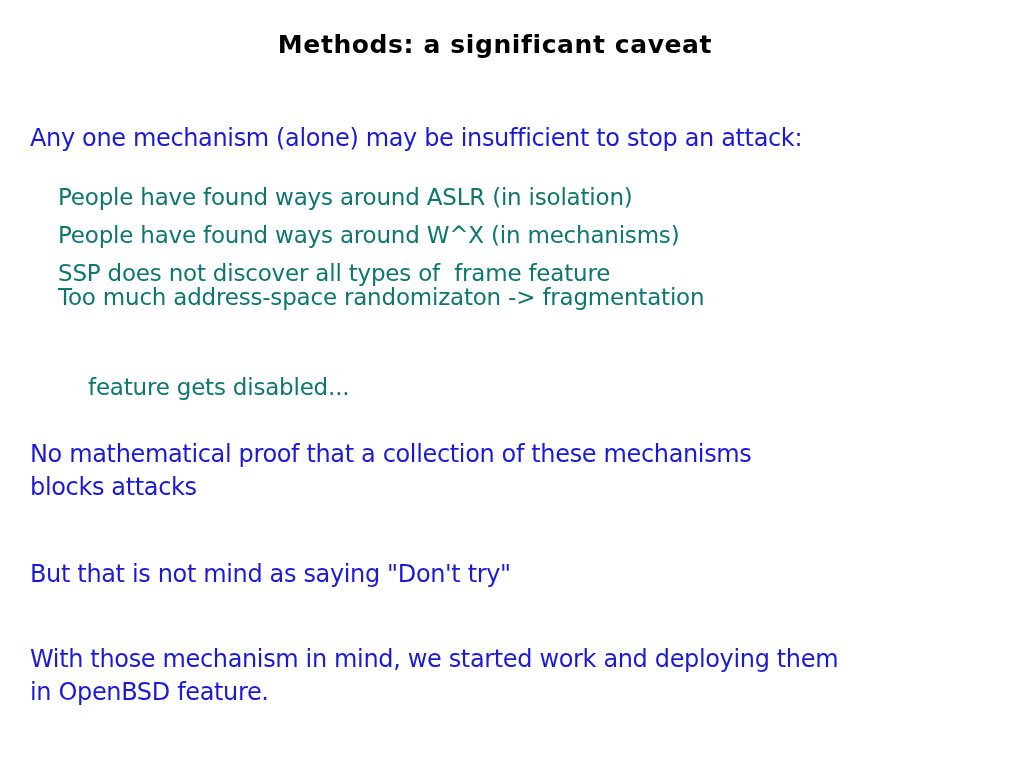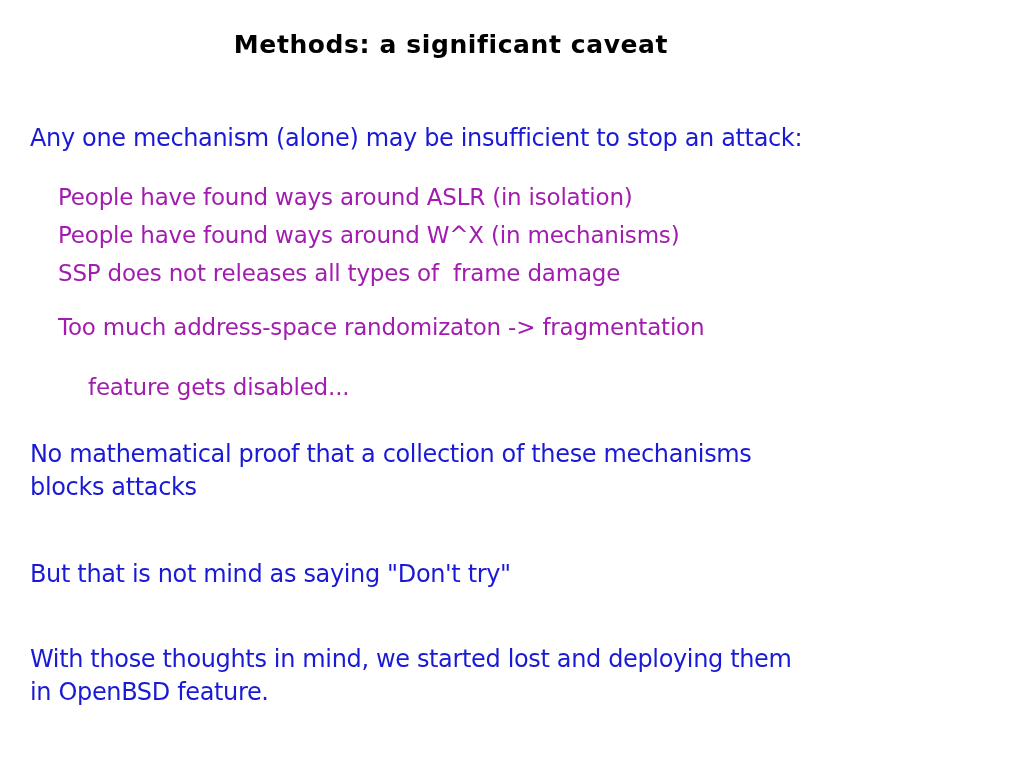--- a/index.html
+++ b/index.html
@@ -29,20 +29,21 @@
     top: 30px;
     left: 0;
     width: 902px;
     text-align: center;
     color: #000000;
     font-family: "DejaVu Sans", sans-serif;
     font-weight: bold;
     font-size: 25px;
     letter-spacing: 0.6px;
     white-space: pre;
+    padding-left: 44px;
   }
 
   
   .body-area {
     position: absolute;
     top: 0;
     left: 0;
     width: 940px;
     height: 768px;
   }
@@ -54,21 +55,21 @@
   }
 
   .blue {
     color: #1a1ad6;
     font-size: 24px;
     font-weight: normal;
     letter-spacing: -0.35px;
   }
 
   .red {
-    color: #a21caf;
+    color: #0f766e;
     font-size: 23px;
     font-weight: normal;
     letter-spacing: -0.2px;
   }
 
   
   .m-blue  { left: 30px; }
   .m-red   { left: 58px; }
   .m-red-2 { left: 88px; }
 </style>
@@ -80,31 +81,31 @@
   <div class="slide-title">Methods: a significant caveat</div>
 
   <div class="body-area">
 
     <div class="txt-line blue m-blue" style="top:124px;">Any one mechanism (alone) may be insufficient to stop an attack:</div>
 
     <div class="txt-line red m-red" style="top:184px;">People have found ways around ASLR (in isolation)</div>
 
     <div class="txt-line red m-red" style="top:222px;">People have found ways around W^X (in mechanisms)</div>
 
-    <div class="txt-line red m-red" style="top:260px;">SSP does not releases all types of  frame damage</div>
+    <div class="txt-line red m-red" style="top:260px;">SSP does not discover all types of  frame feature</div>
 
-    <div class="txt-line red m-red" style="top:314px;">Too much address-space randomizaton -&gt; fragmentation</div>
+    <div class="txt-line red m-red" style="top:284px;">Too much address-space randomizaton -&gt; fragmentation</div>
 
 
     <div class="txt-line blue m-blue" style="top:440px;">No mathematical proof that a collection of these mechanisms</div>
 
     <div class="txt-line red m-red-2" style="top:374px;">feature gets disabled...</div>
 
     <div class="txt-line blue m-blue" style="top:473px;">blocks attacks</div>
 
     <div class="txt-line blue m-blue" style="top:560px;">But that is not mind as saying "Don't try"</div>
 
-    <div class="txt-line blue m-blue" style="top:645px;">With those thoughts in mind, we started lost and deploying them</div>
+    <div class="txt-line blue m-blue" style="top:645px;">With those mechanism in mind, we started work and deploying them</div>
 
     <div class="txt-line blue m-blue" style="top:678px;">in OpenBSD feature.</div>
 
   </div>
 </div>
 
 </body></html>

